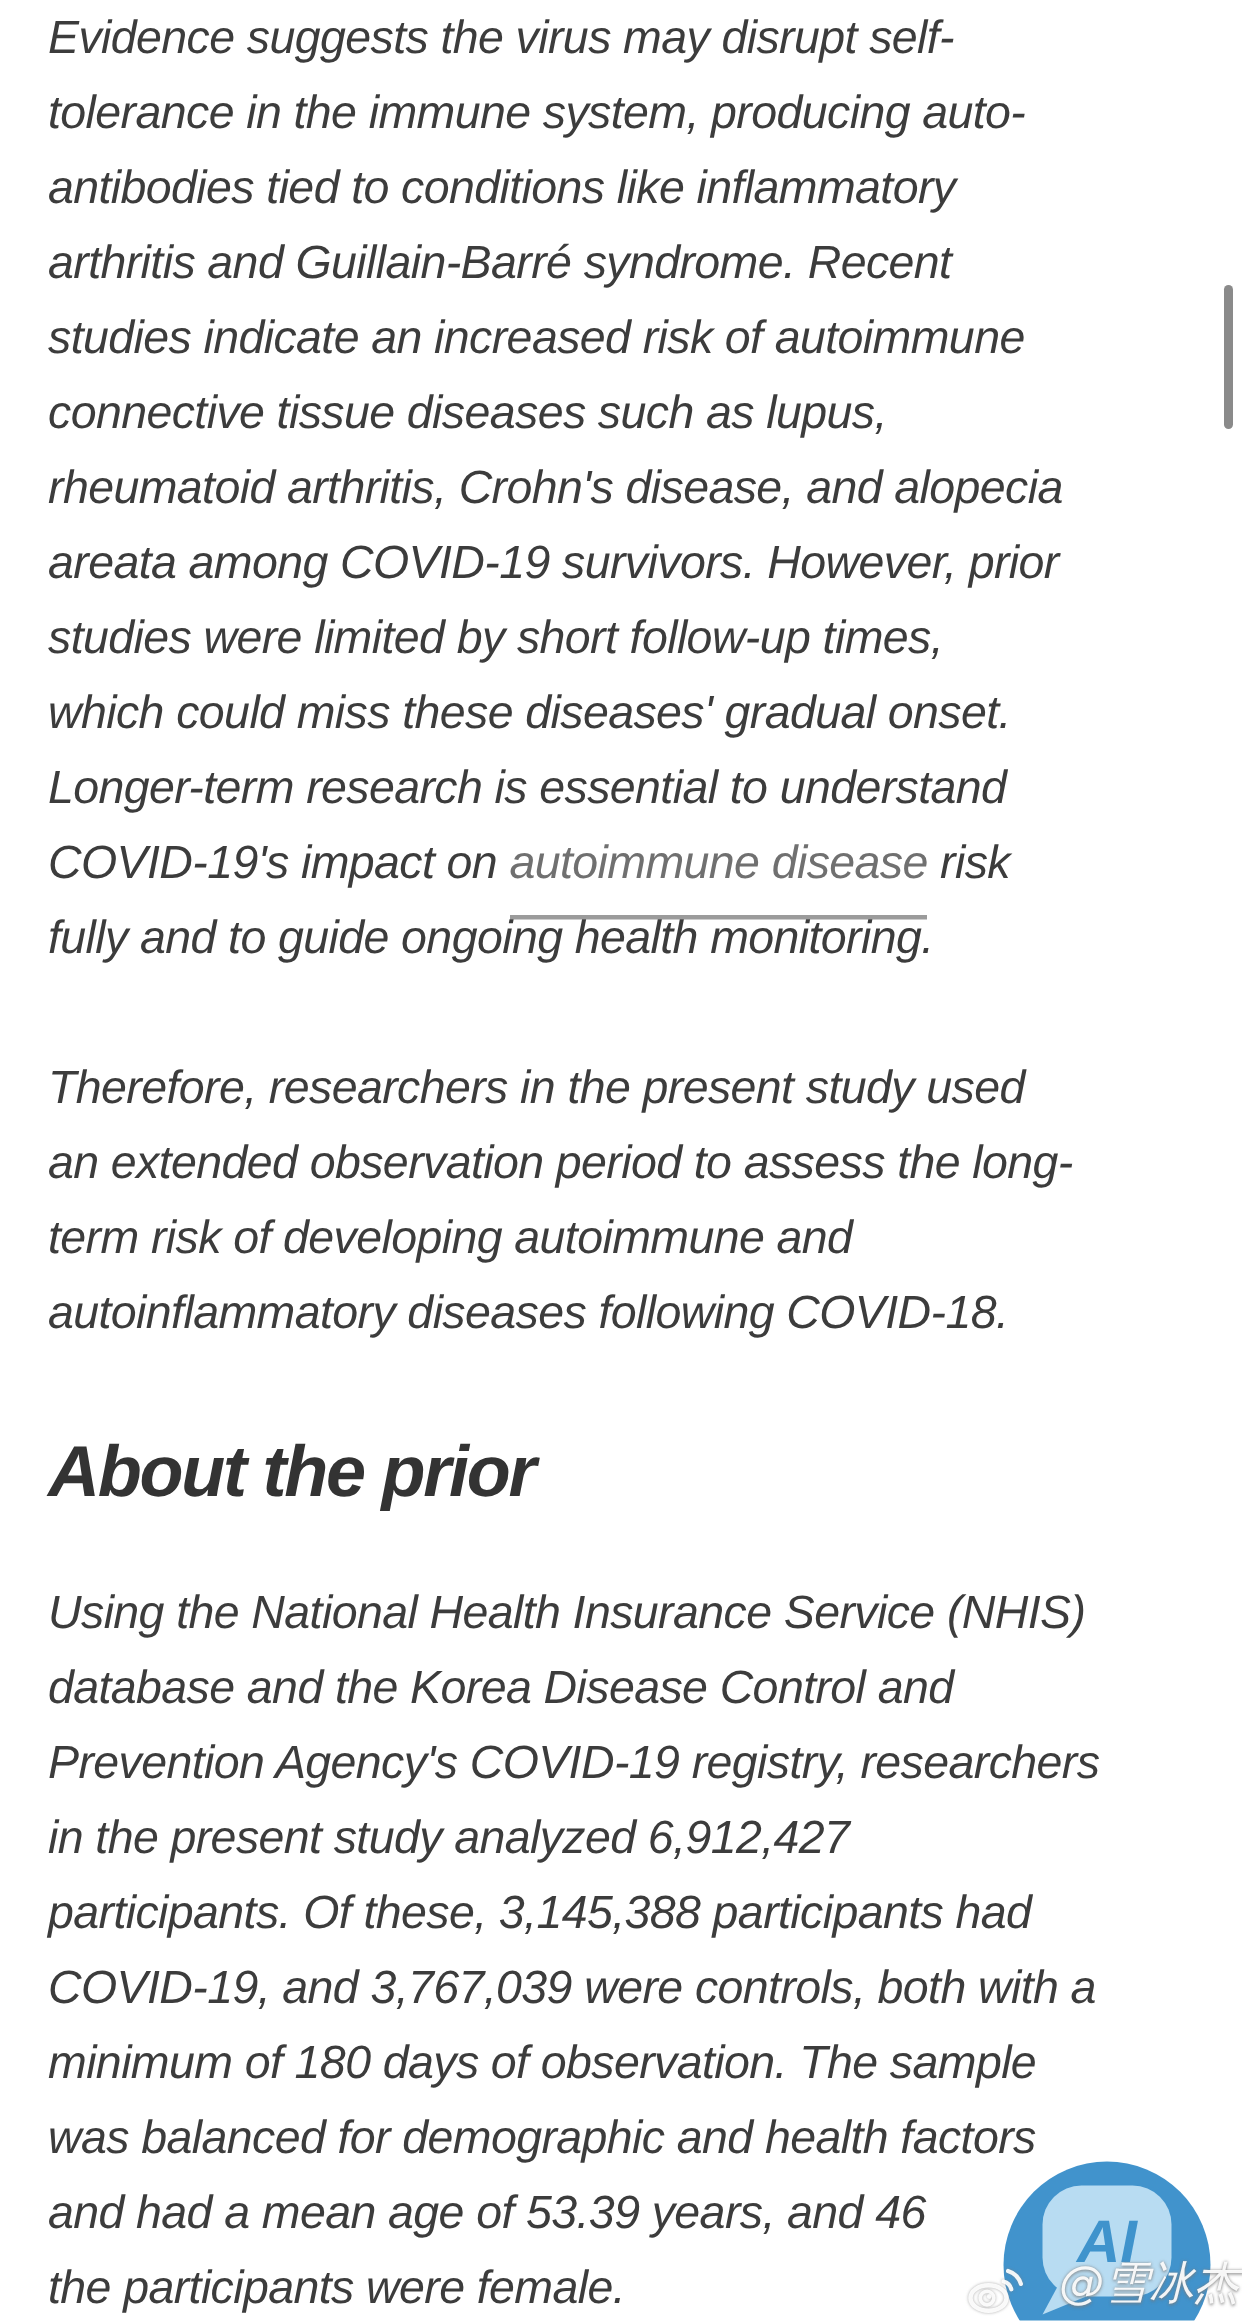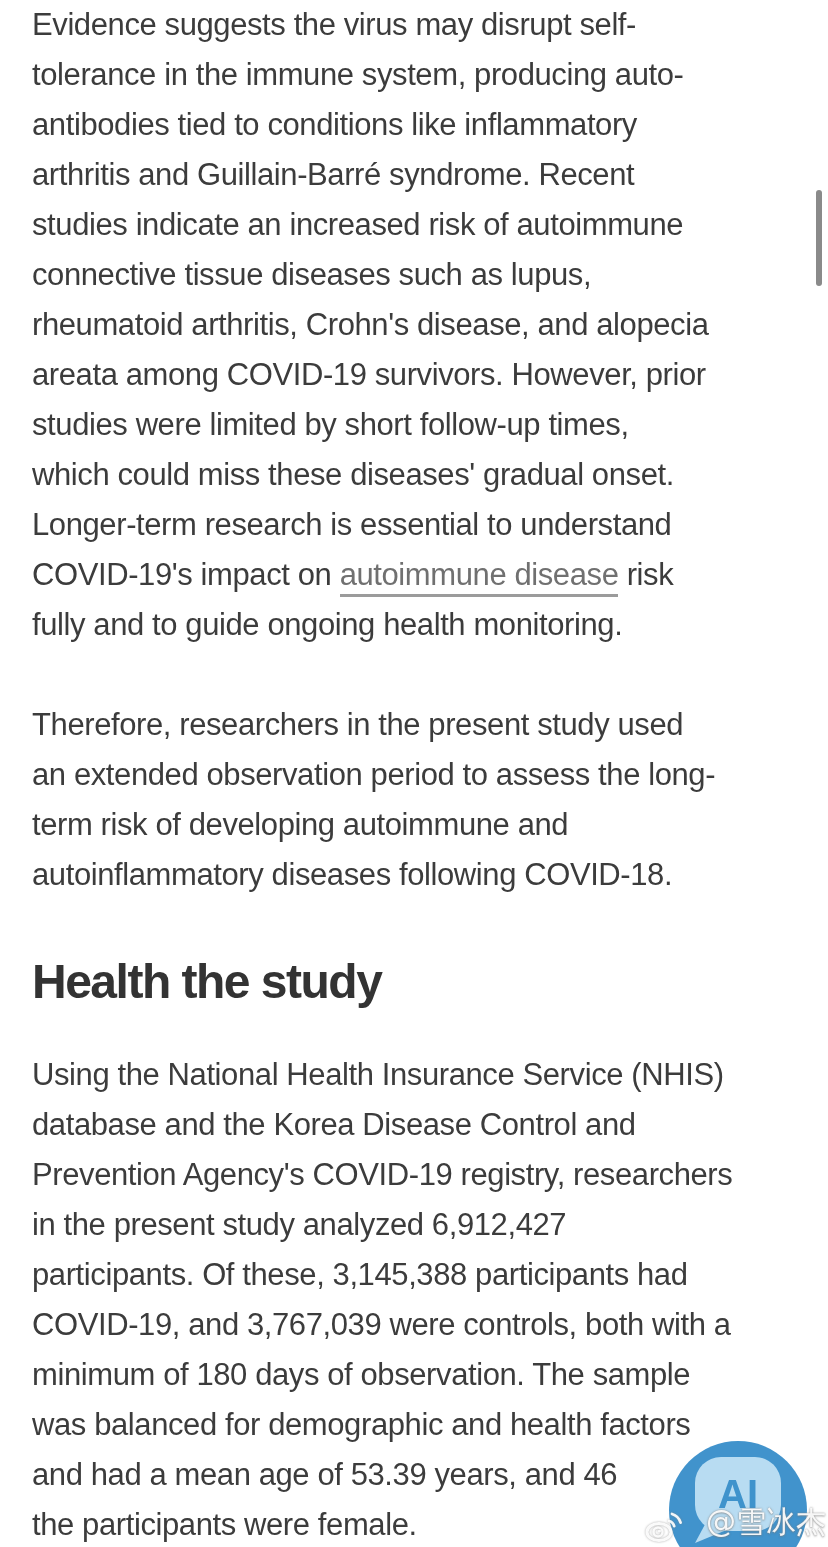--- a/index.html
+++ b/index.html
@@ -6,38 +6,39 @@
   body {
     width: 828px; height: 1547px;
     background: #ffffff;
     overflow: hidden;
     position: relative;
     font-family: "Liberation Sans", "DejaVu Sans", sans-serif;
   }
   .page {
     position: absolute; inset: 0;
     overflow: hidden;
+    font-style: italic;
   }
   .content {
     position: absolute;
     left: 32px; top: 0; right: 28px;
   }
   .body-text {
     margin: 0 0 50px 0;
     font-size: 31px;
     line-height: 50px;
     letter-spacing: -0.4px;
     color: #3c3c3c;
     white-space: pre;
   }
   .inline-link {
     color: #707070;
     text-decoration: none;
     border-bottom: 3px solid #9b9b9b;
-    padding-bottom: 2px;
+    padding-bottom: 18px;
   }
   .section-heading {
     margin: 52px 0 38px 0;
     font-size: 48px;
     line-height: 60px;
     font-weight: bold;
     letter-spacing: -1.5px;
     color: #333333;
     white-space: pre;
   }
@@ -92,21 +93,21 @@
 which could miss these diseases' gradual onset.
 Longer-term research is essential to understand
 COVID-19's impact on </span><a href="#" class="inline-link">autoimmune disease</a><span> risk
 fully and to guide ongoing health monitoring.</span></p>
 
     <p class="body-text">Therefore, researchers in the present study used
 an extended observation period to assess the long-
 term risk of developing autoimmune and
 autoinflammatory diseases following COVID-18.</p>
 
-    <h1 class="section-heading">Health the study</h1>
+    <h1 class="section-heading">About the prior</h1>
 
     <p class="body-text">Using the National Health Insurance Service (NHIS)
 database and the Korea Disease Control and
 Prevention Agency's COVID-19 registry, researchers
 in the present study analyzed 6,912,427
 participants. Of these, 3,145,388 participants had
 COVID-19, and 3,767,039 were controls, both with a
 minimum of 180 days of observation. The sample
 was balanced for demographic and health factors
 and had a mean age of 53.39 years, and 46

